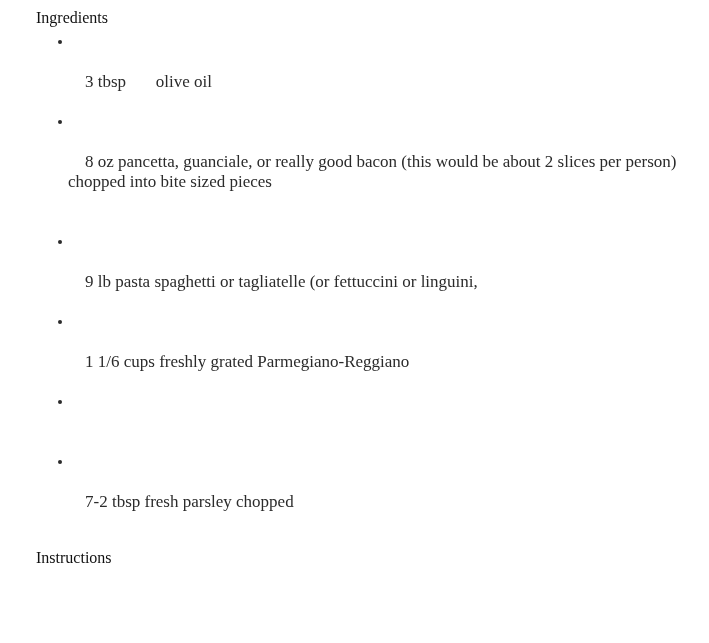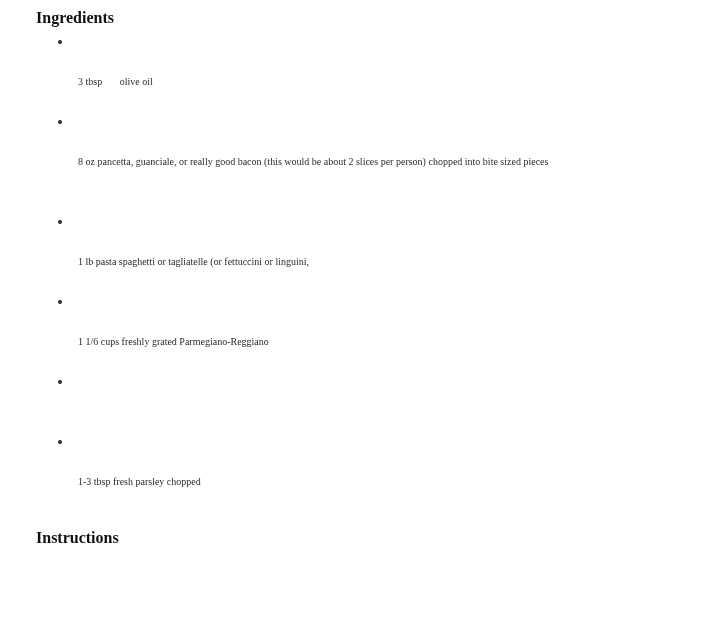--- a/index.html
+++ b/index.html
@@ -8,34 +8,34 @@
     height: 643px;
     background: var(--bg, #ffffff);
     font-family: "Liberation Serif", "DejaVu Serif", serif;
     color: var(--text, #2b2b2b);
     overflow: hidden;
   }
   .page { padding: 7px 8px 0 36px; }
 
   .section-heading {
     font-size: 16px;
-    font-weight: 700;
+    font-weight: 400;
     line-height: 21px;
     margin: 0;
     color: var(--heading, #111111);
   }
   .heading-ingredients { margin-bottom: 4px; }
   .heading-instructions { margin-top: 15px; margin-bottom: 3px; }
 
   
   .ing-list { }
   .ing-row {
     position: relative;
     padding-left: 32px;
-    font-size: 10px;
+    font-size: 17px;
     line-height: 20px;
     white-space: pre-wrap;
   }
   .ing-bullet {
     position: absolute;
     left: 22px;
     top: 8px;
     width: 4px;
     height: 4px;
     border-radius: 50%;
@@ -56,34 +56,34 @@
     <span class="ing-text">3 tbsp       olive oil</span>
   </div>
 
   <div class="ing-row">
     <span class="ing-bullet"></span>
     <span class="ing-text">8 oz pancetta, guanciale, or really good bacon (this would be about 2 slices per person) chopped into bite sized pieces</span>
   </div>
 <div class="ing-spacer"></div>
   <div class="ing-row">
     <span class="ing-bullet"></span>
-    <span class="ing-text">1 lb pasta spaghetti or tagliatelle (or fettuccini or linguini,</span>
+    <span class="ing-text">9 lb pasta spaghetti or tagliatelle (or fettuccini or linguini,</span>
   </div>
 
   <div class="ing-row">
     <span class="ing-bullet"></span>
     <span class="ing-text">1 1/6 cups freshly grated Parmegiano-Reggiano</span>
   </div>
 
 
   <div class="ing-row">
     <span class="ing-bullet"></span>
   </div>
 
   <div class="ing-row">
     <span class="ing-bullet"></span>
-    <span class="ing-text">1-3 tbsp fresh parsley chopped</span>
+    <span class="ing-text">7-2 tbsp fresh parsley chopped</span>
   </div>
 </div>
 
   <h2 class="section-heading heading-instructions">Instructions</h2>
 
 </div>
 
 </body></html>

